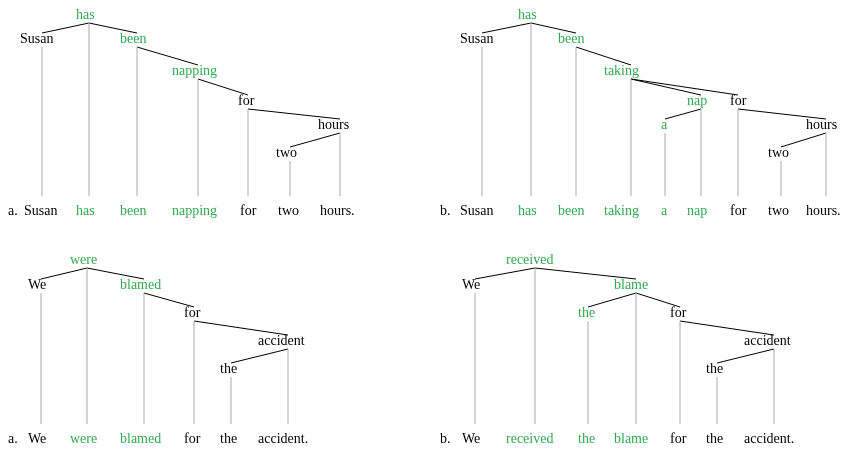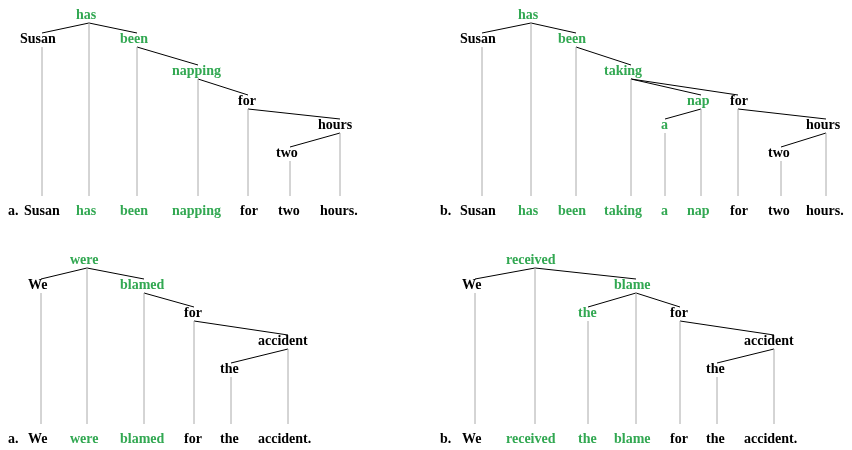--- a/index.html
+++ b/index.html
@@ -10,21 +10,20 @@
   body {
     width: 852px;
     height: 450px;
     font-family: "Liberation Serif", "DejaVu Serif", serif;
     overflow: hidden;
   }
   #stage {
     position: relative;
     width: 732px;
     height: 450px;
-    font-weight: bold;
   }
   .tree-svg {
     position: absolute;
     top: 0;
     left: 0;
     width: 852px;
     height: 450px;
     pointer-events: none;
   }
   .node-text {

